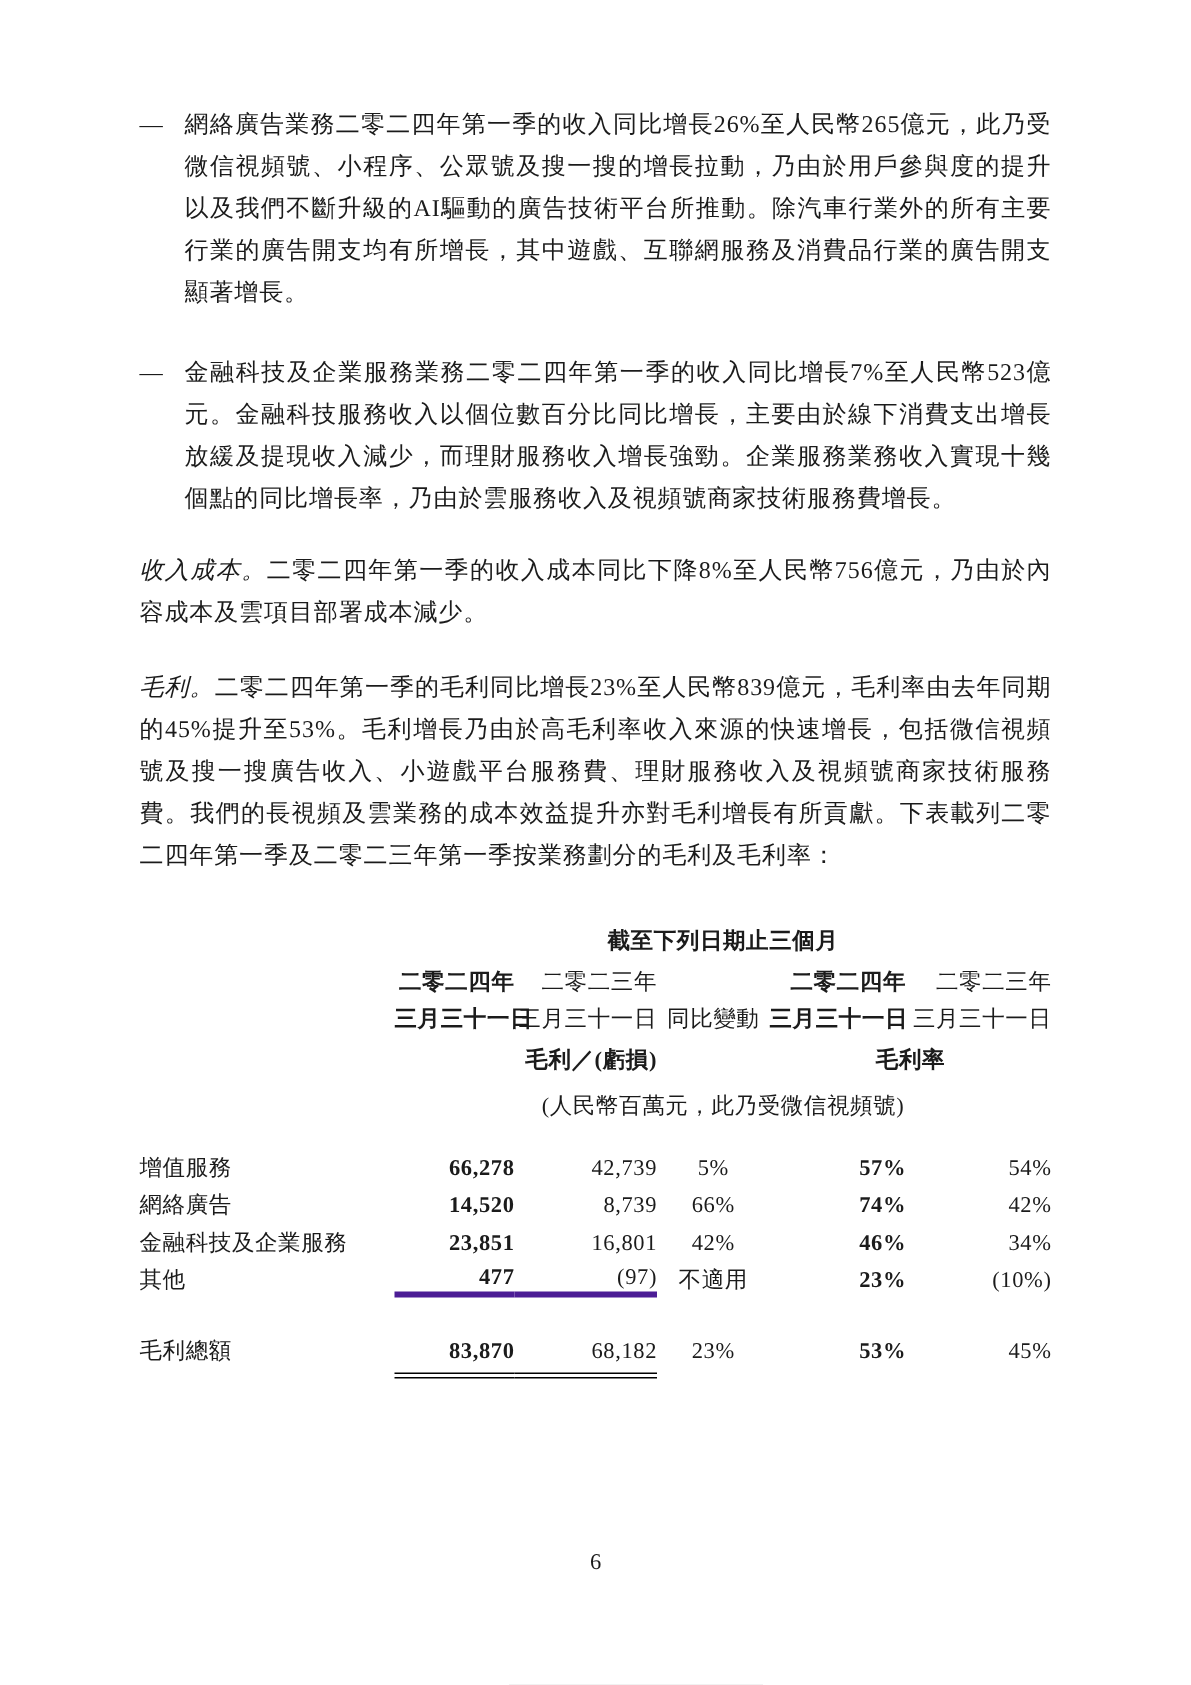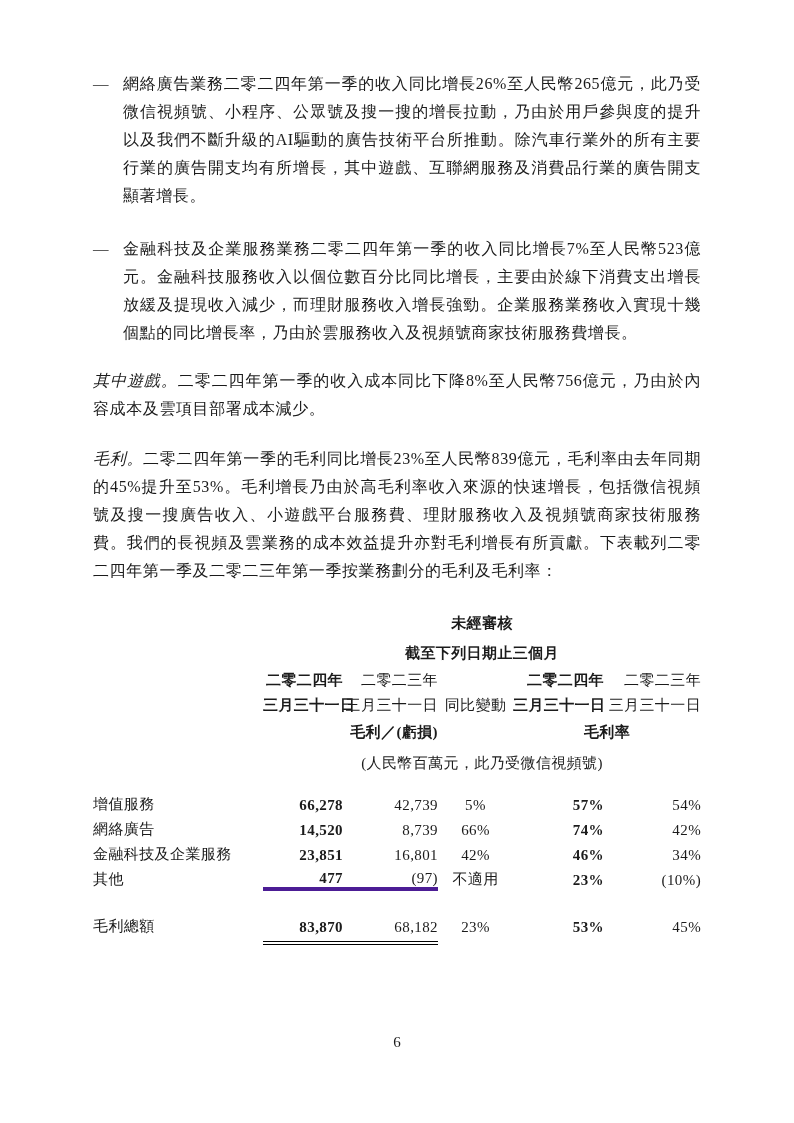--- a/index.html
+++ b/index.html
@@ -90,39 +90,35 @@
     <div class="bullet">
       <span class="marker">—</span>
       <p class="btext">網絡廣告業務二零二四年第一季的收入同比增長26%至人民幣265億元，此乃受微信視頻號、小程序、公眾號及搜一搜的增長拉動，乃由於用戶參與度的提升以及我們不斷升級的AI驅動的廣告技術平台所推動。除汽車行業外的所有主要行業的廣告開支均有所增長，其中遊戲、互聯網服務及消費品行業的廣告開支顯著增長。</p>
     </div>
 
     <div class="bullet">
       <span class="marker">—</span>
       <p class="btext">金融科技及企業服務業務二零二四年第一季的收入同比增長7%至人民幣523億元。金融科技服務收入以個位數百分比同比增長，主要由於線下消費支出增長放緩及提現收入減少，而理財服務收入增長強勁。企業服務業務收入實現十幾個點的同比增長率，乃由於雲服務收入及視頻號商家技術服務費增長。</p>
     </div>
 
-    <p class="para"><span class="lead">其中遊戲。</span><span>二零二四年第一季的收入成本同比下降8%至人民幣756億元，乃由於內容成本及雲項目部署成本減少。</span></p>
+    <p class="para"><span class="lead">收入成本。</span><span>二零二四年第一季的收入成本同比下降8%至人民幣756億元，乃由於內容成本及雲項目部署成本減少。</span></p>
 
     <p class="para gp"><span class="lead">毛利。</span><span>二零二四年第一季的毛利同比增長23%至人民幣839億元，毛利率由去年同期的45%提升至53%。毛利增長乃由於高毛利率收入來源的快速增長，包括微信視頻號及搜一搜廣告收入、小遊戲平台服務費、理財服務收入及視頻號商家技術服務費。我們的長視頻及雲業務的成本效益提升亦對毛利增長有所貢獻。下表載列二零二四年第一季及二零二三年第一季按業務劃分的毛利及毛利率：</span></p>
 
     <table class="gp-table">
       <colgroup>
         <col style="width:170px">
           <col style="width:80px">
           <col style="width:95px">
         <col style="width:75px">
           <col style="width:91px">
           <col style="width:97px">
       </colgroup>
 
       <tbody>
-          <tr class="h1">
-        <td></td>
-        <td colspan="5" class="c b">未經審核</td>
-      </tr>
       <tr class="h2">
         <td></td>
         <td colspan="5" class="c b">截至下列日期止三個月</td>
       </tr>
       <tr class="h3">
         <td></td>
         <td class="r b">二零二四年</td>
         <td class="r">二零二三年</td>
         <td></td>
         <td class="r b">二零二四年</td>

